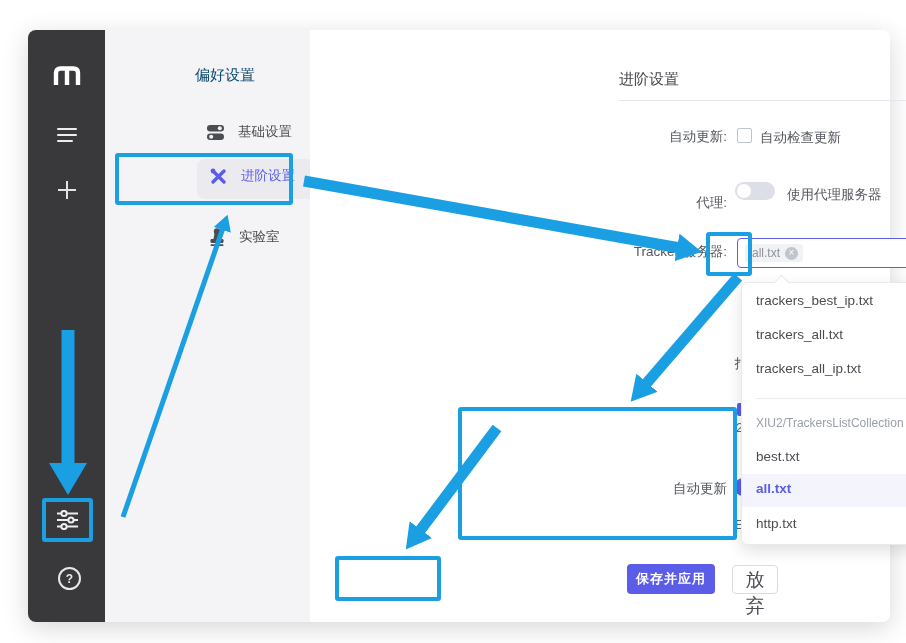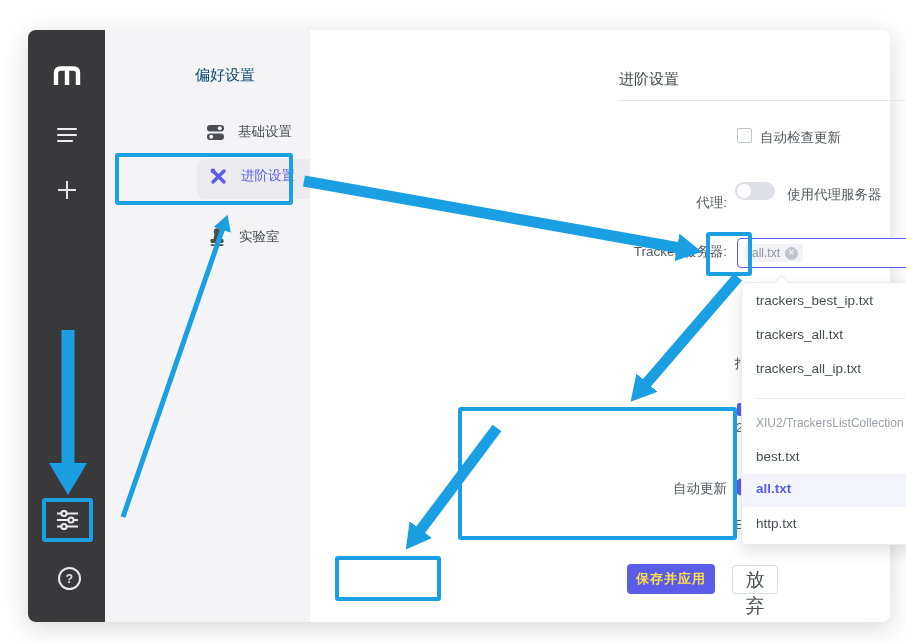--- a/index.html
+++ b/index.html
@@ -48,21 +48,21 @@
             border-left:1px solid #e8eaed;border-top:1px solid #e8eaed;transform:rotate(45deg);}
   .dd-item{position:absolute;left:0;width:100%;height:24px;line-height:24px;padding-left:14px;box-sizing:border-box;
            font-size:13.5px;color:#494c51;cursor:pointer;}
   .dd-divider{position:absolute;left:14px;top:115px;width:250px;height:1px;background:#ececee;}
   .dd-group{position:absolute;left:0;top:130px;width:100%;height:20px;line-height:20px;padding-left:14px;
             box-sizing:border-box;font-size:12px;color:#9aa0a8;}
   .dd-selected{position:absolute;left:0;top:191px;width:100%;height:33px;background:#f4f5fc;cursor:pointer;}
   .dd-selected .lbl{position:absolute;left:14px;top:7px;font-size:13.5px;font-weight:bold;color:#5b5de8;}
   
   .save-btn{position:absolute;left:317px;top:534px;width:88px;height:30px;background:#5b5de8;border:none;border-radius:4px;
-            color:#fde047;font-size:13px;font-weight:bold;letter-spacing:1px;cursor:pointer;font-family:inherit;}
+            color:#ffffff;font-size:13px;font-weight:bold;letter-spacing:1px;cursor:pointer;font-family:inherit;}
   .discard-btn{position:absolute;left:422px;top:535px;width:46px;height:29px;background:#fff;border:1px solid #d8dbe0;
                border-radius:4px;color:#4b4e54;font-size:19px;cursor:pointer;box-sizing:border-box;font-family:inherit;}
   
   .anno{position:absolute;border:4px solid #1b9fe3;border-radius:3px;box-sizing:border-box;z-index:41;pointer-events:none;}
   .arrows{position:absolute;left:0;top:0;width:862px;height:592px;z-index:40;pointer-events:none;}
 </style>
 </head>
 <body>
 
 <div class="stage">
@@ -135,20 +135,21 @@
         </svg>
         <span class="menu-label">实验室</span>
       </div>
     </div>
 
     <div class="main">
 
       <div class="main-title">进阶设置</div>
       <div class="divider"></div>
 
+      <div class="form-label" style="top:98px;">自动更新:</div>
       <div class="checkbox"></div>
       <div class="ctl-text" style="left:450px;top:99px;">自动检查更新</div>
 
       <div class="form-label" style="top:155px;margin-top:9px;">代理:</div>
       <div class="toggle">
           <span class="knob"></span>
         </div>
       <div class="ctl-text" style="left:477px;top:156px;">使用代理服务器</div>
 
       <div class="form-label" style="top:213px;">Tracker 服务器:</div>

